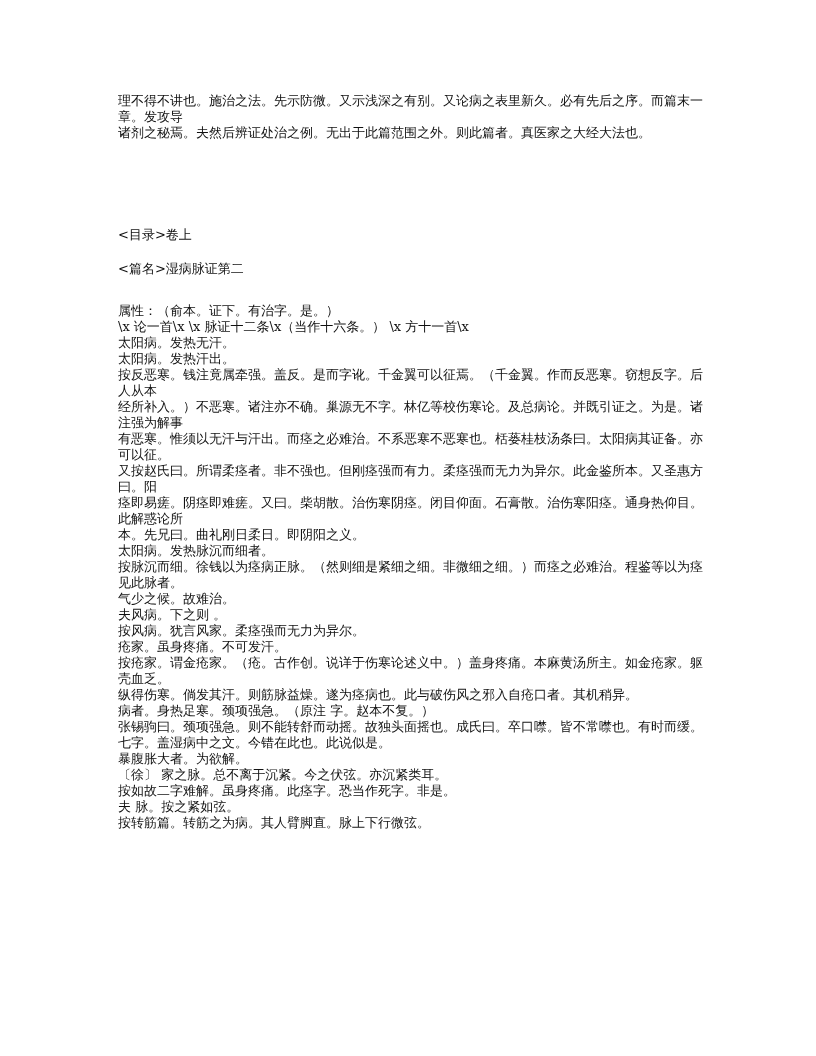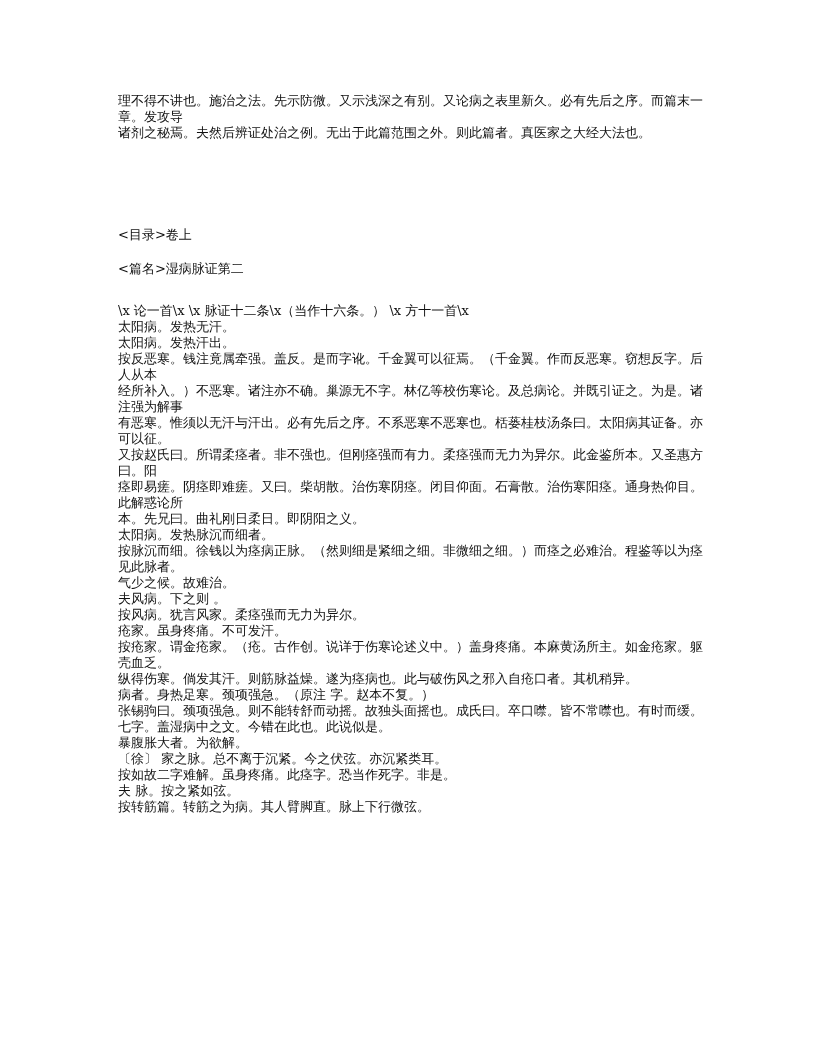--- a/index.html
+++ b/index.html
@@ -40,27 +40,28 @@
   <p class="para">诸剂之秘焉。夫然后辨证处治之例。无出于此篇范围之外。则此篇者。真医家之大经大法也。</p>
 
   <div class="gap-lg"></div>
 
   <p class="para">&lt;目录&gt;卷上</p>
   <div class="gap-md"></div>
   <p class="para">&lt;篇名&gt;湿病脉证第二</p>
   <div class="gap-md"></div>
   <div class="gap-sm"></div>
 
+  <p class="para">属性：（俞本。证下。有治字。是。）</p>
   <p class="para">\x 论一首\x  \x 脉证十二条\x（当作十六条。） \x 方十一首\x</p>
 
   <p class="para">太阳病。发热无汗。</p>
   <p class="para">太阳病。发热汗出。</p>
   <p class="para">按反恶寒。钱注竟属牵强。盖反。是而字讹。千金翼可以征焉。（千金翼。作而反恶寒。窃想反字。后人从本</p>
   <p class="para">经所补入。）不恶寒。诸注亦不确。巢源无不字。林亿等校伤寒论。及总病论。并既引证之。为是。诸注强为解事</p>
-  <p class="para">有恶寒。惟须以无汗与汗出。必有先后之序。不系恶寒不恶寒也。栝蒌桂枝汤条曰。太阳病其证备。亦可以征。</p>
+  <p class="para">有恶寒。惟须以无汗与汗出。而痉之必难治。不系恶寒不恶寒也。栝蒌桂枝汤条曰。太阳病其证备。亦可以征。</p>
   <p class="para">又按赵氏曰。所谓柔痉者。非不强也。但刚痉强而有力。柔痉强而无力为异尔。此金鉴所本。又圣惠方曰。阳</p>
   <p class="para">痉即易瘥。阴痉即难瘥。又曰。柴胡散。治伤寒阴痉。闭目仰面。石膏散。治伤寒阳痉。通身热仰目。此解惑论所</p>
   <p class="para">本。先兄曰。曲礼刚日柔日。即阴阳之义。</p>
   <p class="para">太阳病。发热脉沉而细者。</p>
   <p class="para">按脉沉而细。徐钱以为痉病正脉。（然则细是紧细之细。非微细之细。）而痉之必难治。程鉴等以为痉见此脉者。</p>
   <p class="para">气少之候。故难治。</p>
   <p class="para">夫风病。下之则 。</p>
   <p class="para">按风病。犹言风家。柔痉强而无力为异尔。</p>
   <p class="para">疮家。虽身疼痛。不可发汗。</p>
   <p class="para">按疮家。谓金疮家。（疮。古作创。说详于伤寒论述义中。）盖身疼痛。本麻黄汤所主。如金疮家。躯壳血乏。</p>

